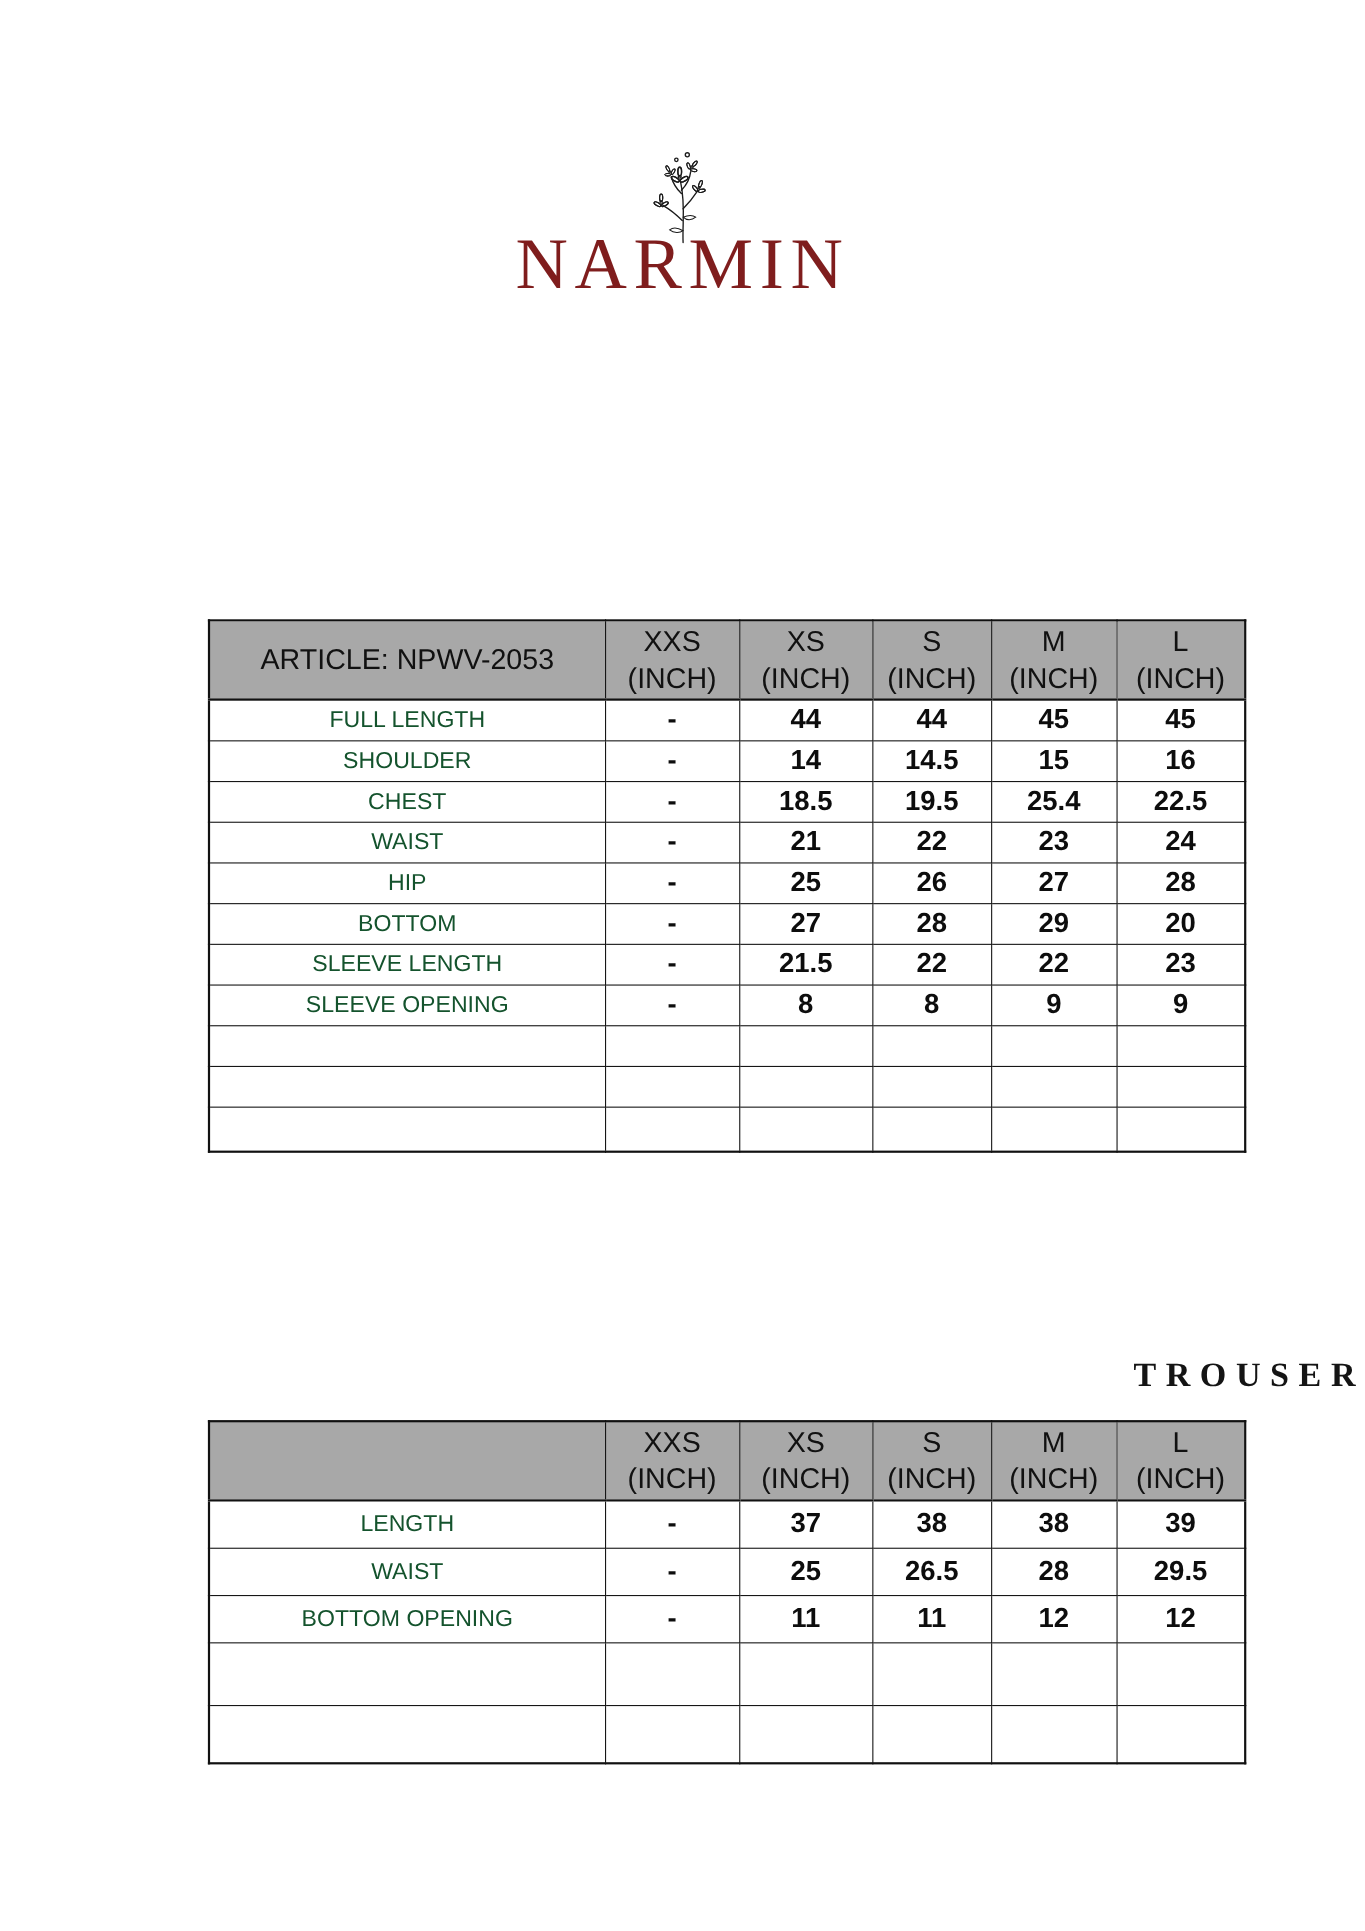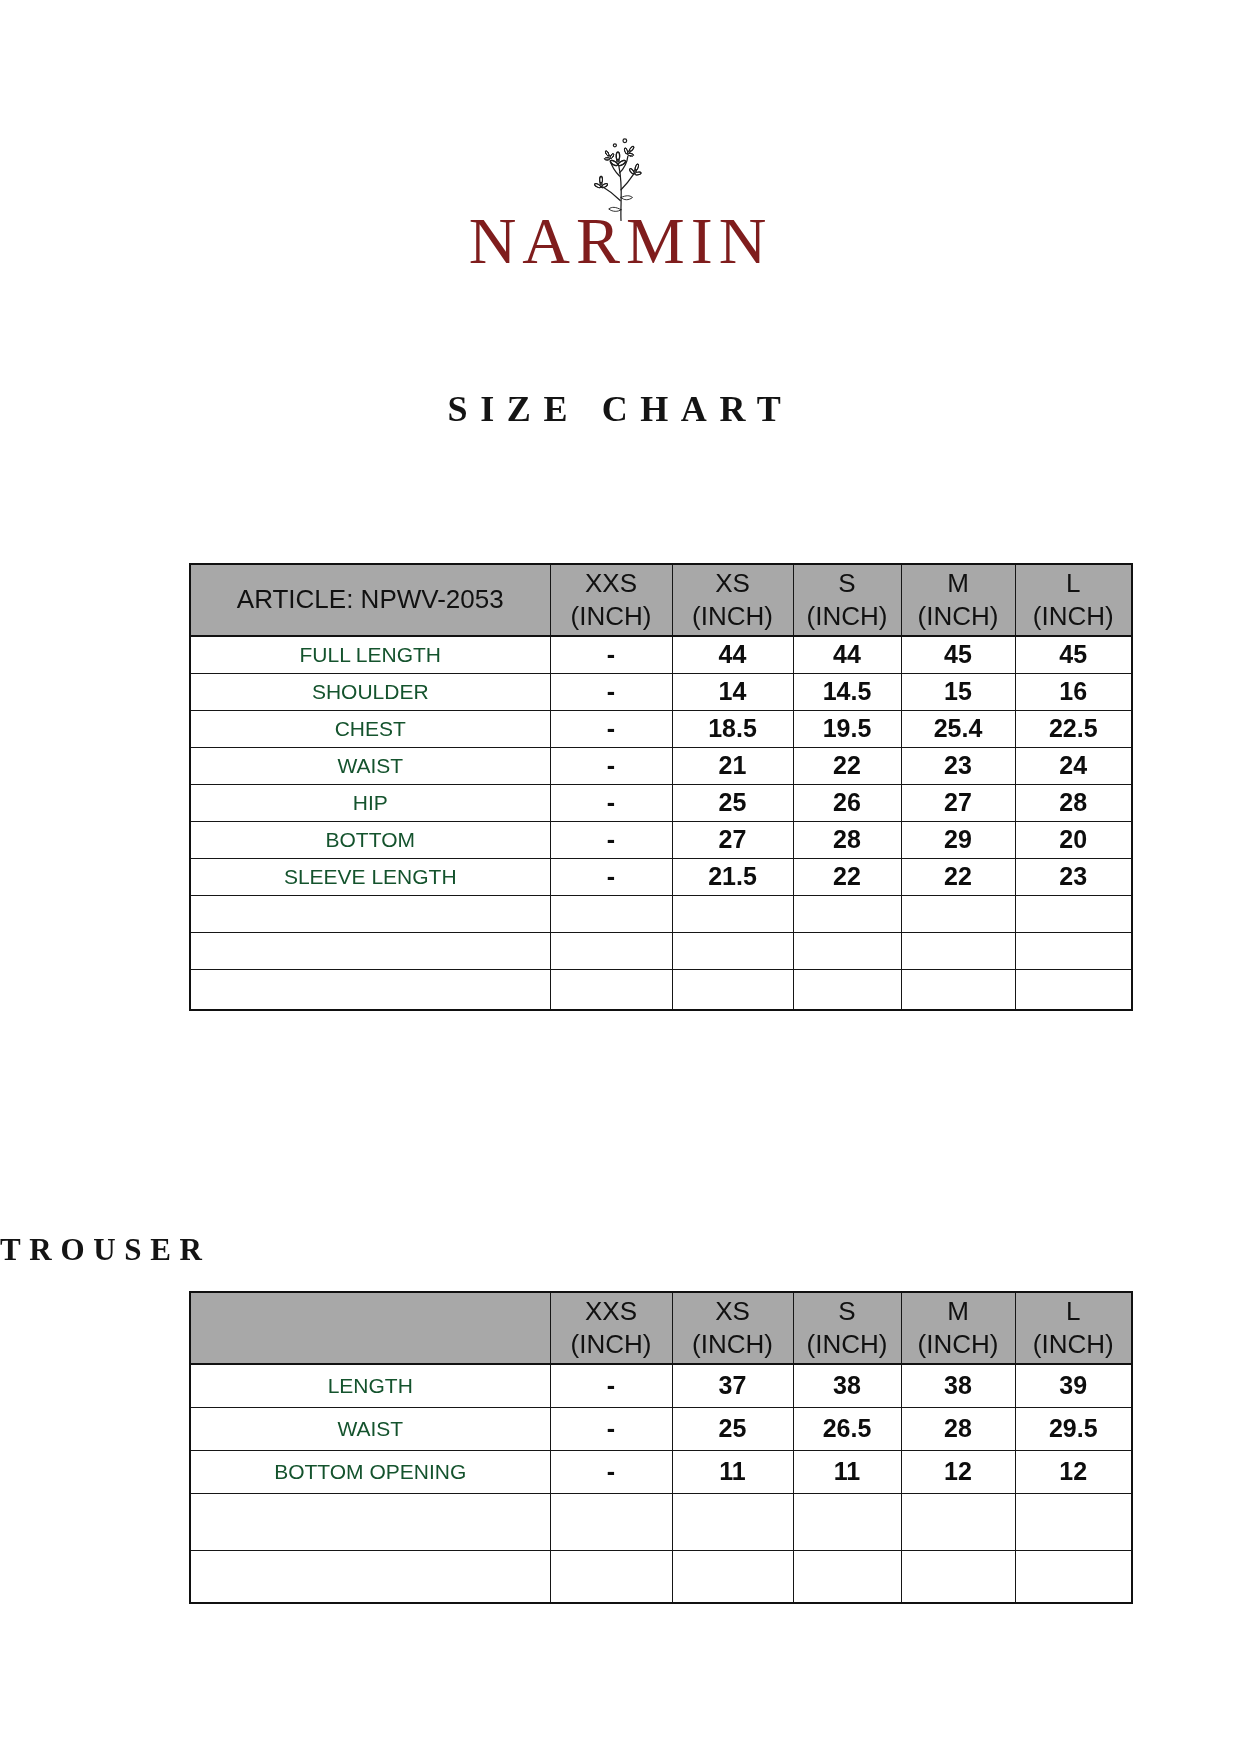--- a/index.html
+++ b/index.html
@@ -74,21 +74,21 @@
     font-size: 36px;
     font-weight: bold;
     letter-spacing: 0.35em;
     color: #141414;
   }
   .trouser-title {
     position: absolute;
     top: 1232px;
     left: 0;
     width: 100%;
-    text-align: left;
+    text-align: right;
     font-family: "Liberation Serif", serif;
     font-size: 31px;
     font-weight: bold;
     letter-spacing: 0.28em;
     color: #141414;
   }
 
   
   table.size-grid {
     position: absolute;
@@ -172,21 +172,20 @@
       <use href="#daisy" transform="translate(46 40) scale(1)"></use>
       <use href="#daisy" transform="translate(61 28) scale(0.75) rotate(40)"></use>
       <use href="#daisy" transform="translate(34 34) scale(0.7) rotate(-30)"></use>
 
       <circle cx="55" cy="14" r="2.4"></circle>
       <circle cx="42" cy="20" r="2"></circle>
     </svg>
     <div class="wordmark">NARMIN</div>
   </div>
 
-  <div class="page-title">SIZE CHART</div>
 
   <table class="size-grid" id="size-table">
     <colgroup>
       <col style="width:360px">
         <col style="width:122px">
         <col style="width:121px">
       <col style="width:108px">
         <col style="width:114px">
         <col style="width:117px">
     </colgroup>
@@ -254,20 +253,28 @@
     </tr>
     <tr class="r36">
       <td class="lbl">SLEEVE LENGTH</td>
       <td class="val">-</td>
       <td class="val">21.5</td>
       <td class="val">22</td>
       <td class="val">22</td>
       <td class="val">23</td>
     </tr>
     <tr class="r36">
+      <td class="lbl">SLEEVE OPENING</td>
+      <td class="val">-</td>
+      <td class="val">8</td>
+      <td class="val">8</td>
+      <td class="val">9</td>
+      <td class="val">9</td>
+    </tr>
+    <tr class="r36">
       <td class="lbl"></td>
       <td class="val"></td>
       <td class="val"></td>
       <td class="val"></td>
       <td class="val"></td>
       <td class="val"></td>
     </tr>
     <tr class="r36">
       <td class="lbl"></td>
       <td class="val"></td>

